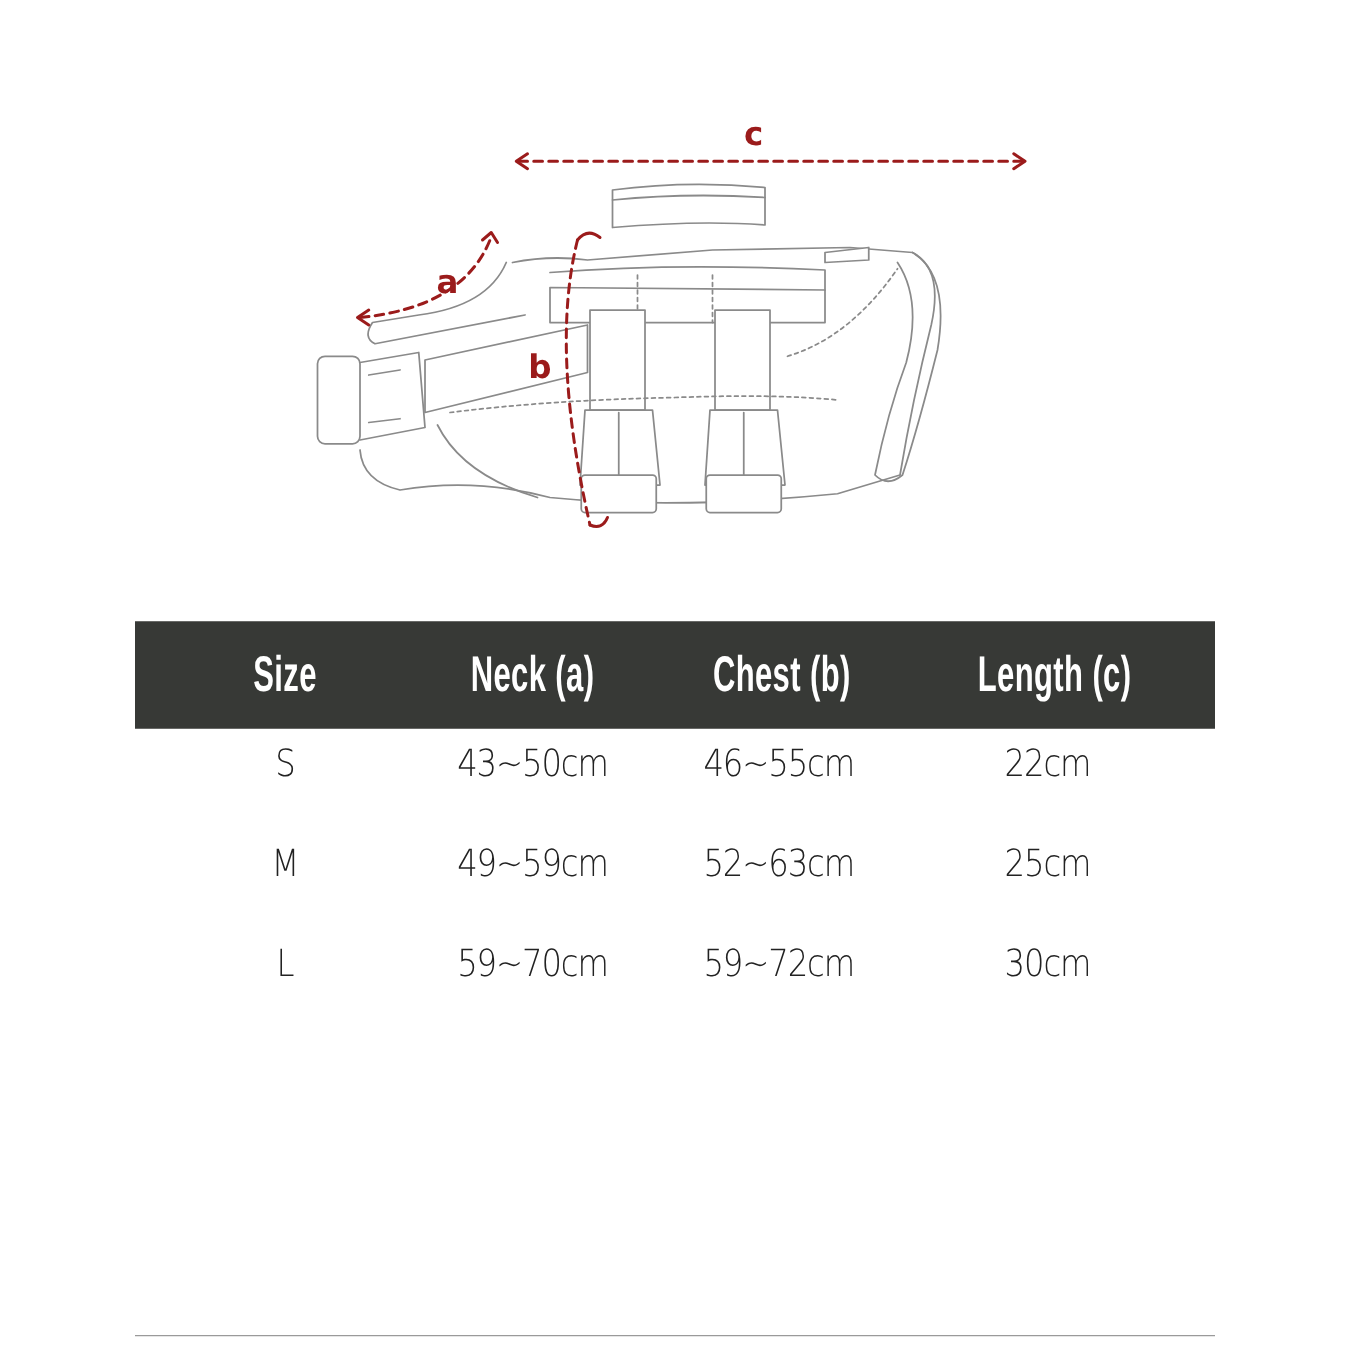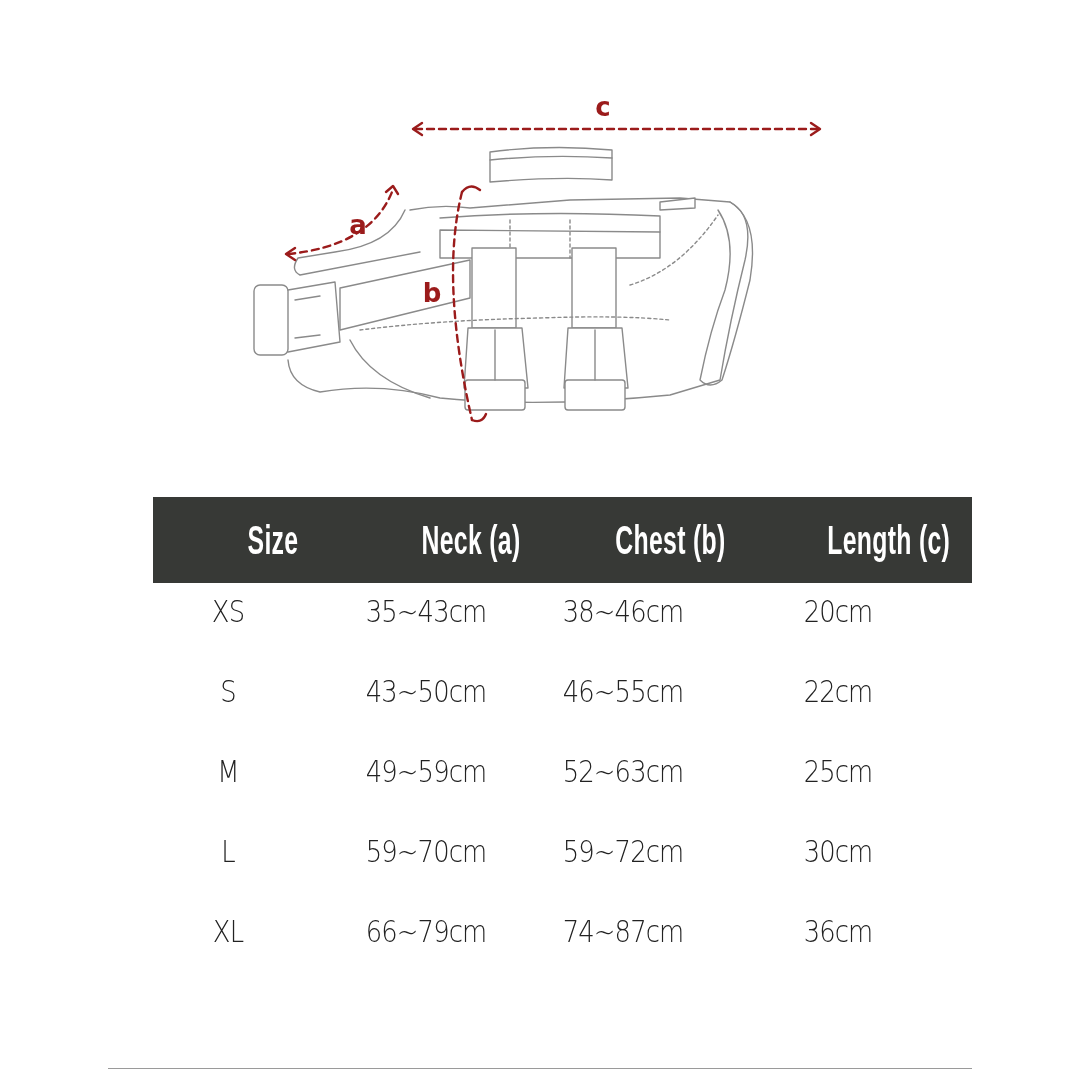--- a/index.html
+++ b/index.html
@@ -11,21 +11,21 @@
         transform: scaleX(0.62); transform-origin: center; white-space: nowrap; text-align: center; letter-spacing: 0.5px; }
   .col0 { position: absolute; left: 60px; width: 120px; }
   .col1 { position: absolute; left: 238px; width: 160px; }
   .col2 { position: absolute; left: 430px; width: 170px; }
   .col3 { position: absolute; left: 640px; width: 180px; }
   .row { position: relative; height: 80px; }
   .td { position: absolute; top: 0; height: 80px; line-height: 58px; text-align: center; color: #222222;
         font-family: "DejaVu Sans", sans-serif; font-size: 30px; font-weight: 300;
         transform: scaleX(0.86); letter-spacing: -1px; white-space: nowrap; }
   .bottom-rule { position: absolute; left: 108px; top: 1068px; width: 864px; height: 1px; background: #9a9a9a; }
-  .hdr { position: relative; height: 86px; background: #373936; margin-left: 45px; }
+  .hdr { position: relative; height: 86px; background: #373936; }
   .hdr .th { position: absolute; top: 0; line-height: 86px; }
 </style>
 </head>
 <body>
 
 <div class="diagram">
   <svg viewBox="0 0 600 360" xmlns="http://www.w3.org/2000/svg">
     <g fill="none" stroke="#8a8a8a" stroke-width="1.4" stroke-linejoin="round" stroke-linecap="round">
 
       <path d="M250 72 L250 102 Q320 96 372 100 L372 70 Q310 64 250 72 Z" fill="#fff"></path>
@@ -86,44 +86,32 @@
 
 <div class="table-wrap">
   <div class="hdr">
     <div class="th col0">Size</div>
     <div class="th col1">Neck (a)</div>
     <div class="th col2">Chest (b)</div>
     <div class="th col3">Length (c)</div>
   </div>
 
   <div class="row">
-    <div class="td col0">XS</div>
-    <div class="td col1">35~43cm</div>
-    <div class="td col2">38~46cm</div>
-    <div class="td col3">20cm</div>
-  </div>
-  <div class="row">
     <div class="td col0">S</div>
     <div class="td col1">43~50cm</div>
     <div class="td col2">46~55cm</div>
     <div class="td col3">22cm</div>
   </div>
   <div class="row">
     <div class="td col0">M</div>
     <div class="td col1">49~59cm</div>
     <div class="td col2">52~63cm</div>
     <div class="td col3">25cm</div>
   </div>
   <div class="row">
     <div class="td col0">L</div>
     <div class="td col1">59~70cm</div>
     <div class="td col2">59~72cm</div>
     <div class="td col3">30cm</div>
   </div>
-  <div class="row">
-    <div class="td col0">XL</div>
-    <div class="td col1">66~79cm</div>
-    <div class="td col2">74~87cm</div>
-    <div class="td col3">36cm</div>
-  </div>
 </div>
 
 <div class="bottom-rule"></div>
 
 </body></html>

